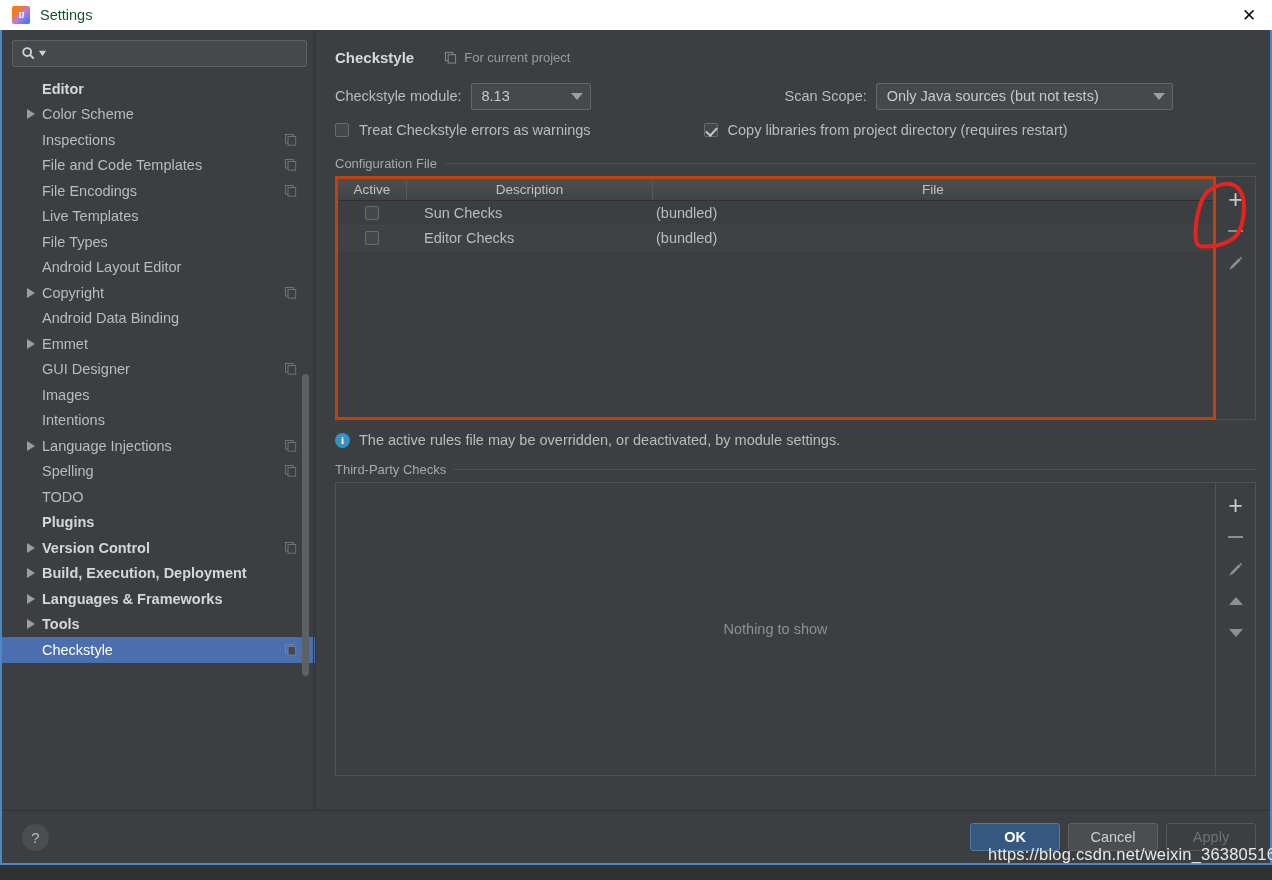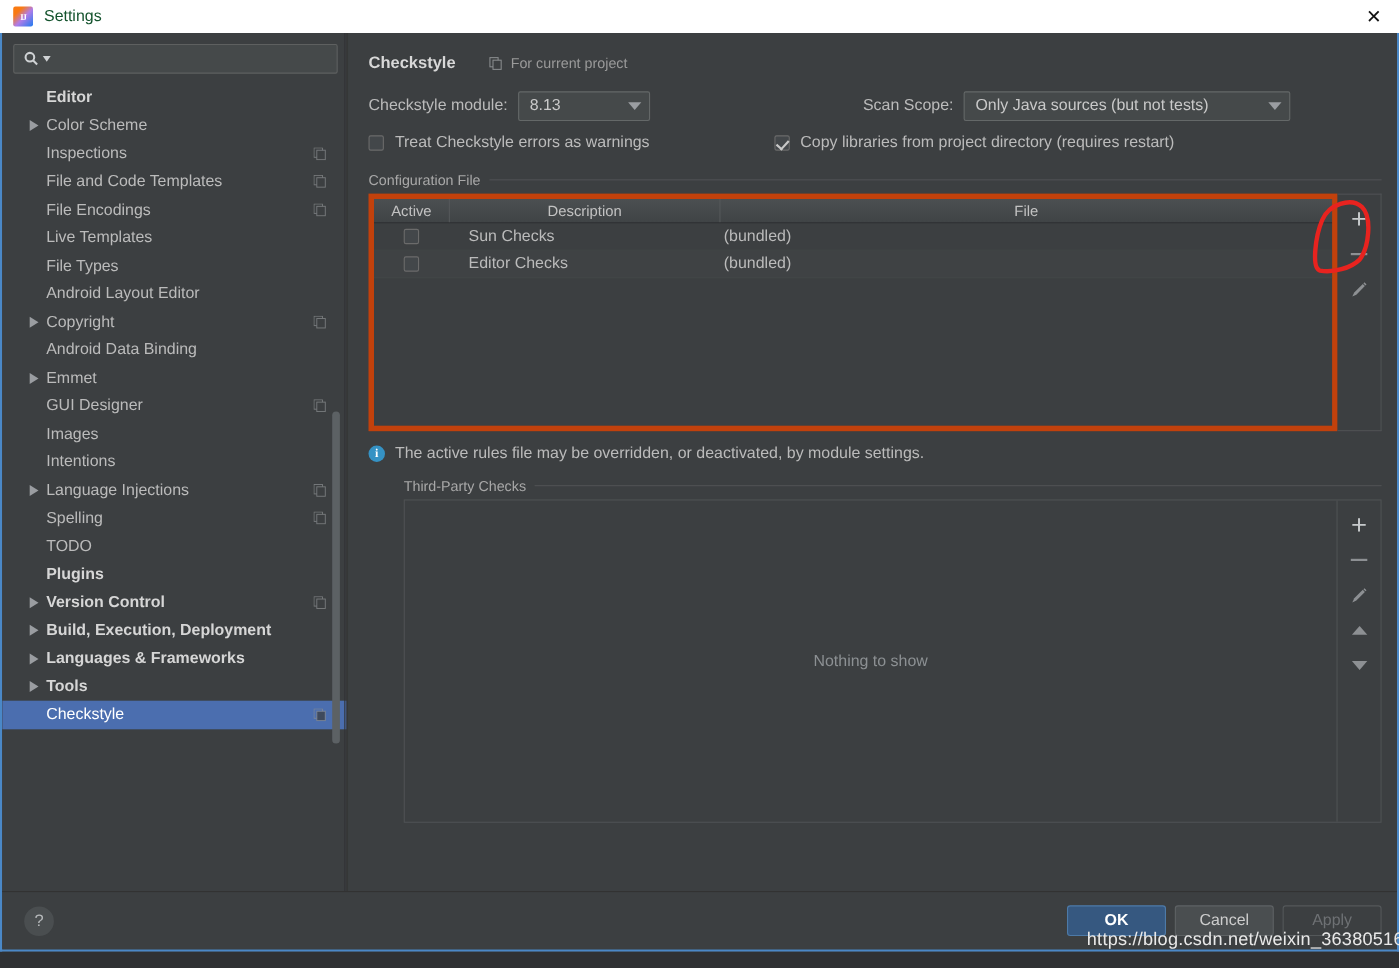--- a/index.html
+++ b/index.html
@@ -142,21 +142,21 @@
   .group-box { margin-top: 10px; position: relative; }
   .group-title {
     display: flex; align-items: center; gap: 8px;
     font-size: 13px; color: #a8a8a8; margin-bottom: 5px;
   }
   .group-title .line { flex: 1; height: 1px; background: #4f5254; }
 
   
   .tbl-wrap { display: flex; }
   .tbl {
-    flex: 1; border: 5px solid #c2410c; background: #3c3f41; height: 216px;
+    flex: 1; border: 3px solid #c2410c; background: #3c3f41; height: 244px;
     overflow: hidden;
   }
   .tbl-head {
     display: flex; height: 22px;
     background: linear-gradient(180deg,#4b4f51 0%,#404446 100%);
     border-bottom: 1px solid #2e3133; color: #c2c2c2; font-size: 13.5px;
   }
   .th { display: flex; align-items: center; justify-content: center; height: 100%; }
   .th + .th { border-left: 1px solid #55585a; }
   .th.c-active { width: 68px; }
@@ -540,21 +540,21 @@
             </div>
           </div>
         </div>
       </div>
 
       <div class="info-row">
         <span class="info-ic">i</span>
         <span>The active rules file may be overridden, or deactivated, by module settings.</span>
       </div>
 
-      <div class="group-box" style="margin-top:14px;margin-left:32px;">
+      <div class="group-box" style="margin-top:14px;">
         <div class="group-title">
           <span>Third-Party Checks</span>
           <span class="line"></span>
         </div>
         <div class="tp-box">
           <div class="tp-empty">Nothing to show</div>
           <div class="tp-tools">
             <div class="tool-btn">
                 <span class="plus-g">+</span>
               </div>

